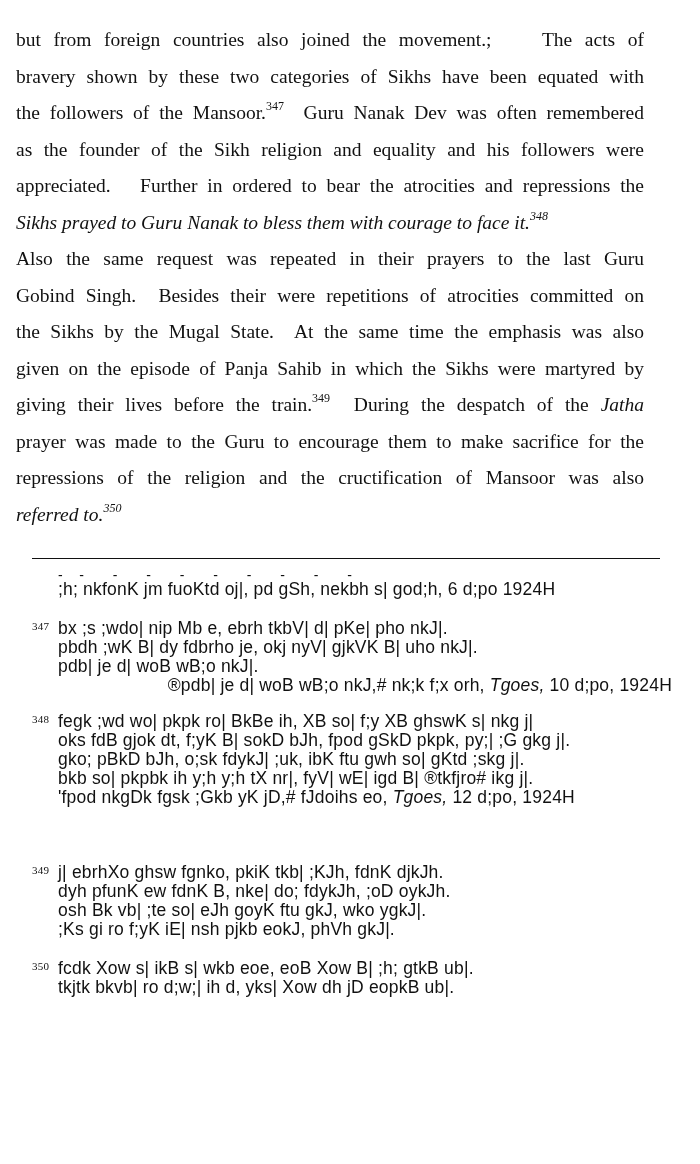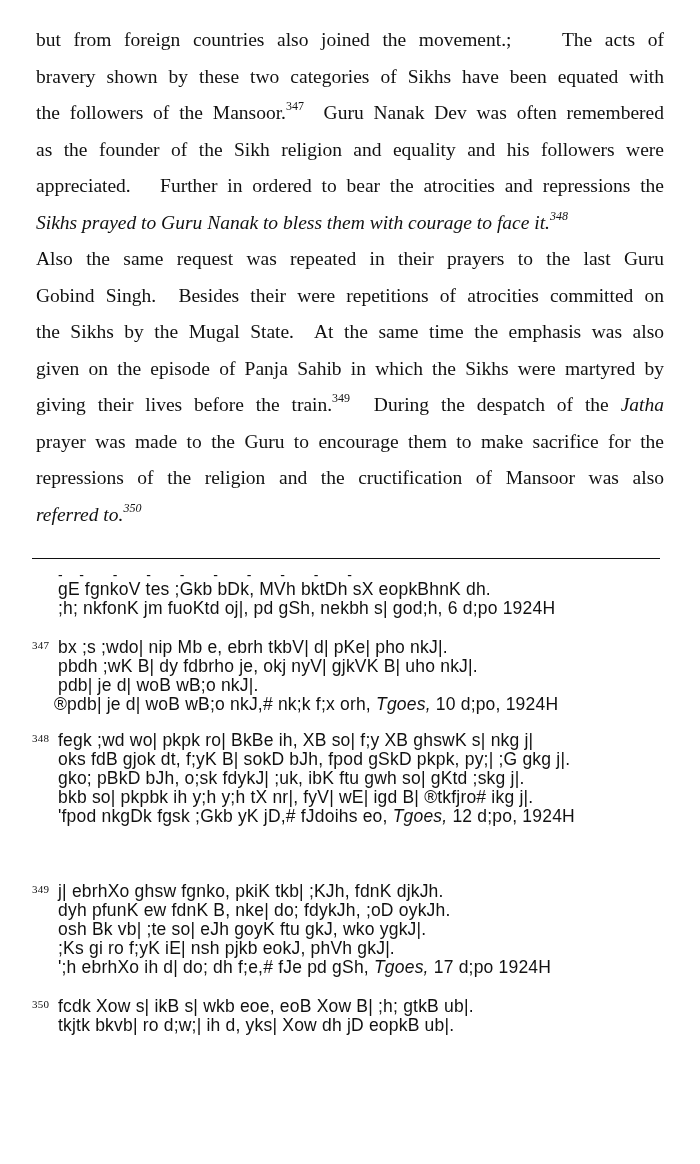--- a/index.html
+++ b/index.html
@@ -9,21 +9,21 @@
     }
     body {
       width: 700px;
       height: 1164px;
       position: relative;
       overflow: hidden;
       color: #111111;
     }
     .page {
       position: absolute;
-      left: 36px;
+      left: 16px;
       top: 22px;
       width: 628px;
     }
     .body-text {
       font-family: "Liberation Serif", "DejaVu Serif", serif;
       font-size: 19.5px;
       line-height: 36.5px;
       text-align: justify;
       margin: 0;
     }
@@ -74,20 +74,21 @@
       font-family: "Liberation Serif", "DejaVu Serif", serif;
       font-size: 11px;
     }
     .fn .fnline {
       display: block;
       white-space: pre;
       padding-left: 26px;
     }
     .fn .fnline.outdent {
       padding-left: 22px;
+      text-align: right;
     }
     .fn .dashes {
       display: block;
       white-space: pre;
       padding-left: 26px;
       font-size: 14px;
       line-height: 14px;
       height: 12px;
     }
     .fn em {
@@ -119,21 +120,20 @@
       <span class="line"><span>repressions of the religion and the cructification of Mansoor was also</span></span>
       <span class="line last"><span>referred to.</span><sup class="fnref">350</sup></span>
     </div>
 </div>
 
 <div class="rule"></div>
 
 <div class="footnotes" id="footnotes">
     <div class="fn" id="fn-0">
       <span class="dashes">-    -       -       -       -       -       -       -       -       -</span>
-      <span class="fnline">gE fgnkoV tes ;Gkb bDk, MVh bktDh sX eopkBhnK dh.</span>
       <span class="fnline">;h; nkfonK jm fuoKtd oj|, pd gSh, nekbh s| god;h, 6 d;po 1924H</span>
     </div>
     <div class="fn" id="fn-347">
       <span class="fnnum">347</span>
       <span class="fnline">bx ;s ;wdo| nip Mb e, ebrh tkbV| d| pKe| pho nkJ|.</span>
       <span class="fnline">pbdh ;wK B| dy fdbrho je, okj nyV| gjkVK B| uho nkJ|.</span>
       <span class="fnline">pdb| je d| woB wB;o nkJ|.</span>
       <span class="fnline outdent"><span>®pdb| je d| woB wB;o nkJ,# nk;k f;x orh, </span><em>Tgoes,</em><span> 10 d;po, 1924H</span></span>
     </div>
     <div class="fn" id="fn-348">
@@ -143,20 +143,19 @@
       <span class="fnline">gko; pBkD bJh, o;sk fdykJ| ;uk, ibK ftu gwh so| gKtd ;skg j|.</span>
       <span class="fnline">bkb so| pkpbk ih y;h y;h tX nr|, fyV| wE| igd B| ®tkfjro# ikg j|.</span>
       <span class="fnline"><span>'fpod nkgDk fgsk ;Gkb yK jD,# fJdoihs eo, </span><em>Tgoes,</em><span> 12 d;po, 1924H</span></span>
     </div>
     <div class="fn" id="fn-349">
       <span class="fnnum">349</span>
       <span class="fnline">j| ebrhXo ghsw fgnko, pkiK tkb| ;KJh, fdnK djkJh.</span>
       <span class="fnline">dyh pfunK ew fdnK B, nke| do; fdykJh, ;oD oykJh.</span>
       <span class="fnline">osh Bk vb| ;te so| eJh goyK ftu gkJ, wko ygkJ|.</span>
       <span class="fnline">;Ks gi ro f;yK iE| nsh pjkb eokJ, phVh gkJ|.</span>
-      <span class="fnline"><span>';h ebrhXo ih d| do; dh f;e,# fJe pd gSh, </span><em>Tgoes,</em><span> 17 d;po 1924H</span></span>
     </div>
     <div class="fn" id="fn-350">
       <span class="fnnum">350</span>
       <span class="fnline">fcdk Xow s| ikB s| wkb eoe, eoB Xow B| ;h; gtkB ub|.</span>
       <span class="fnline">tkjtk bkvb| ro d;w;| ih d, yks| Xow dh jD eopkB ub|.</span>
     </div>
   </div>
 
 </body></html>

